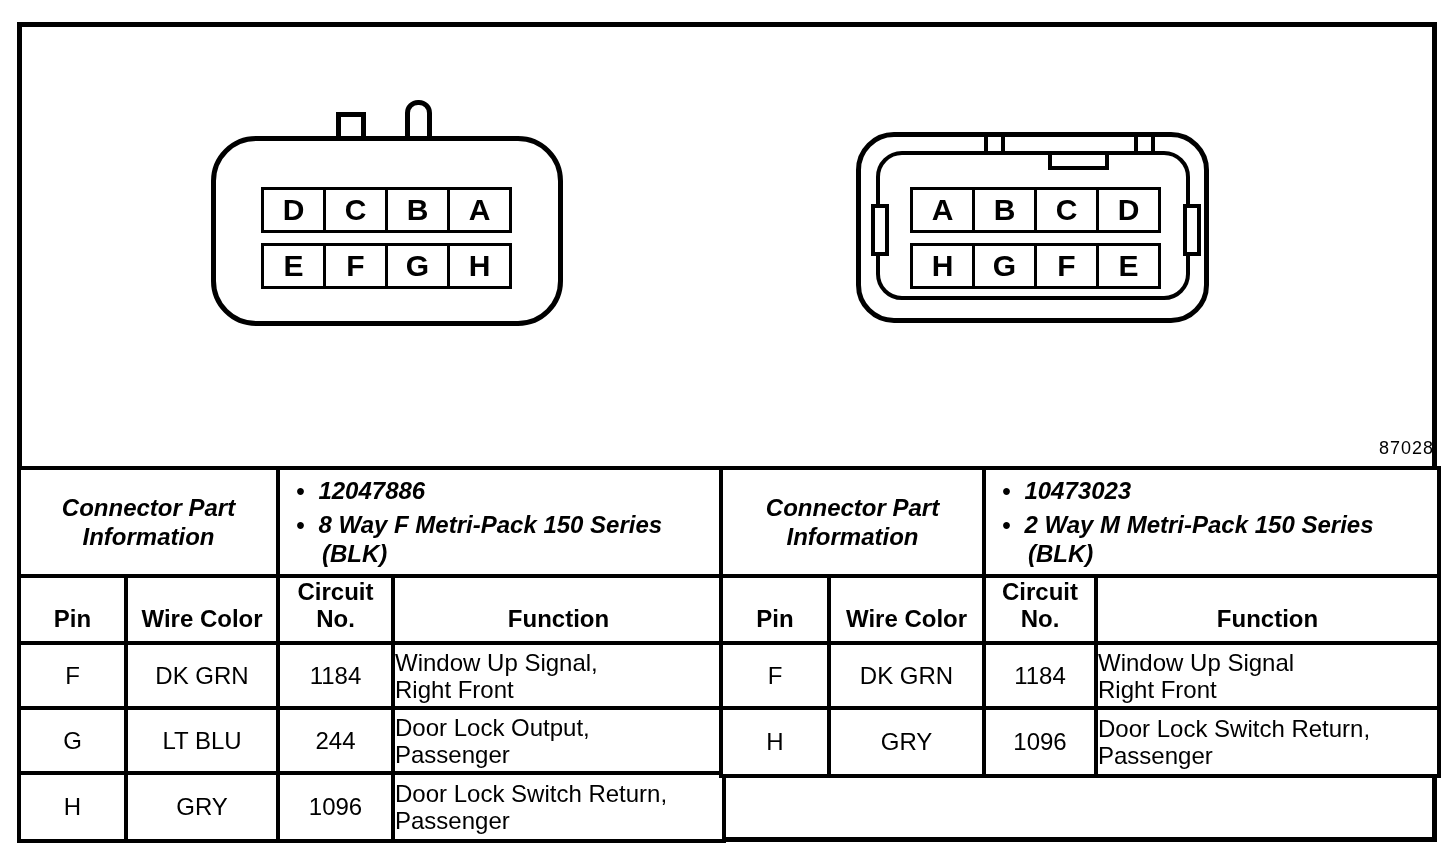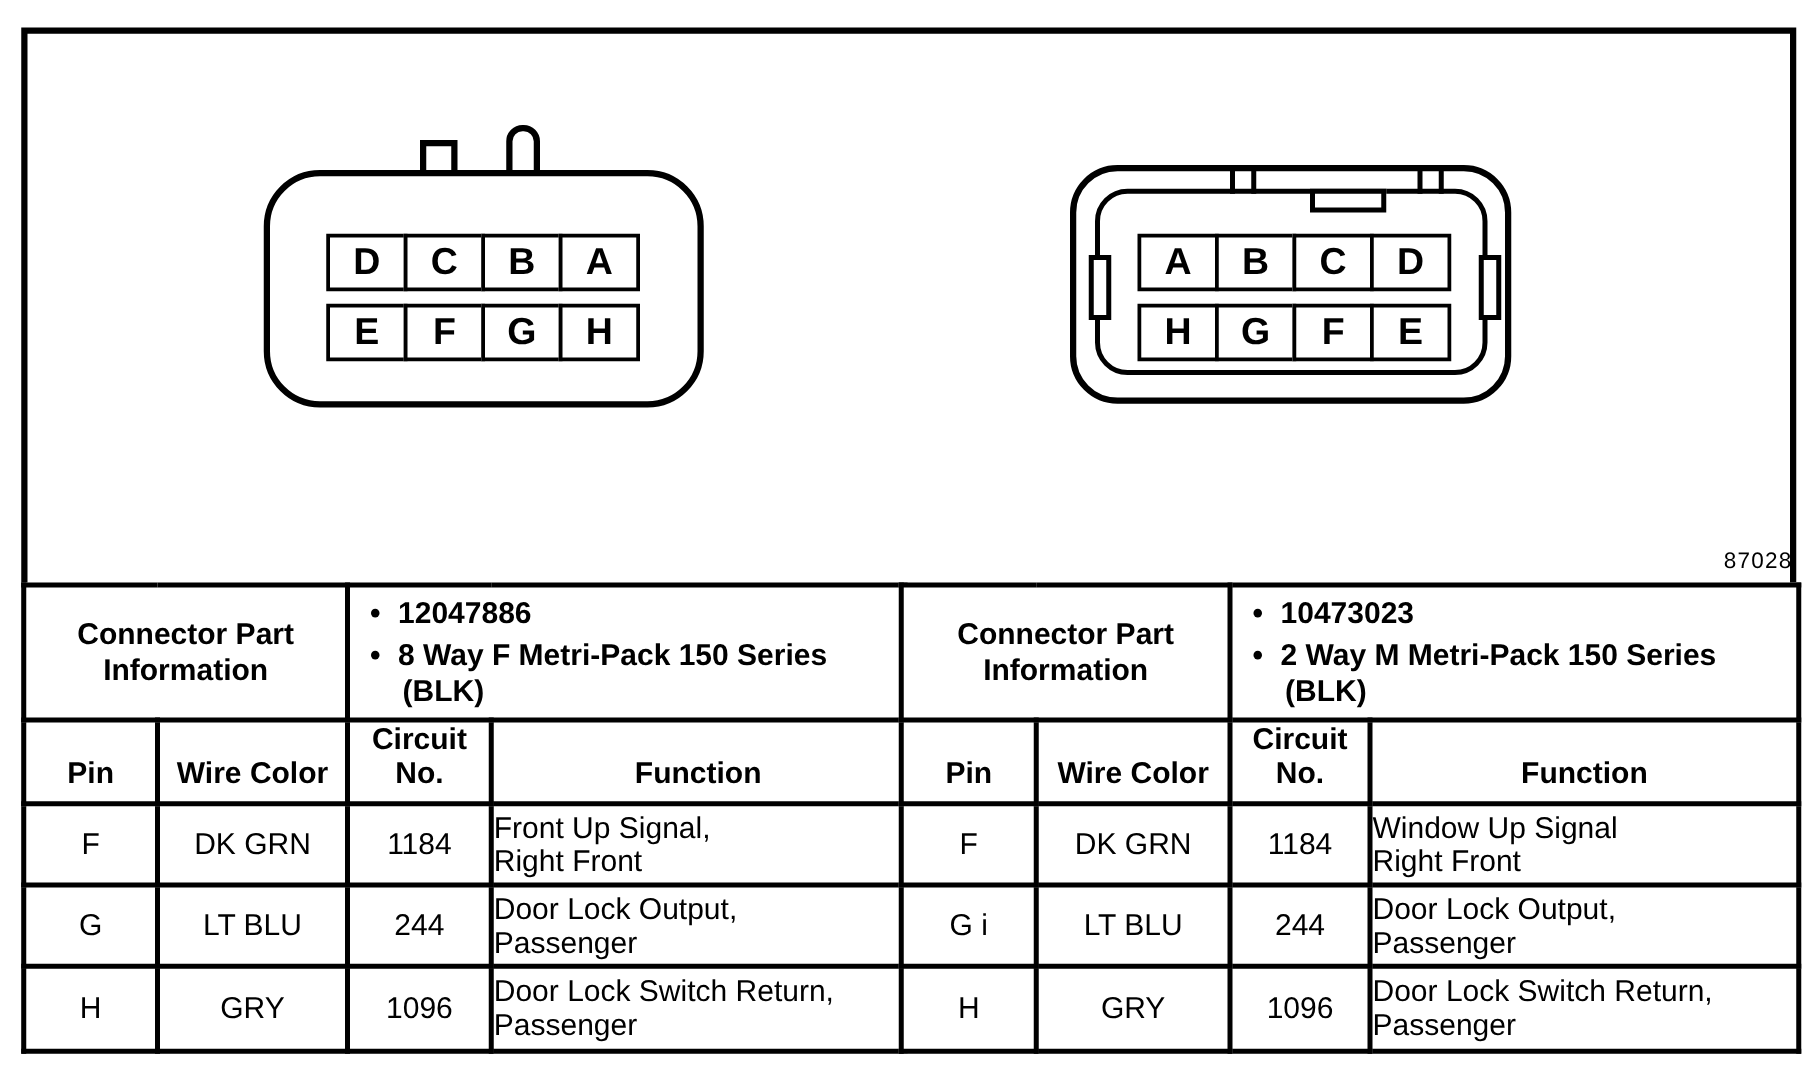--- a/index.html
+++ b/index.html
@@ -48,21 +48,21 @@
               background:#fff; z-index:4; }
   .side-tab-l { left:871px; } .side-tab-r { left:1183px; }
 
   
   .ptable { position:absolute; top:466px; border-collapse:collapse;
             table-layout:fixed; background:#fff; }
   .ptable-left  { left:17px;  width:705px; }
   .ptable-right { left:719px; width:718px; }
   .ptable td, .ptable th { border:4px solid #000; padding:0; font-size:24px;
                            vertical-align:middle; overflow:hidden; }
-  tr.r-info { height:108px; }
+  tr.r-info { height:108px;font-style:italic; }
   tr.r-head { height:64px; }
   tr.r-data { height:65px; }
   tr.r-data-last { height:68px; }
 
   .info-label { font-weight:bold; text-align:center; line-height:29px; padding:0 14px; }
   .info-items ul { list-style:none; margin:0; padding:0 0 0 16px; font-weight:bold; }
   .info-items li { padding-left:26px; text-indent:-26px; line-height:29px;
                    margin:5px 0; max-width:352px; }
   .info-items li::before { content:"\2022"; padding-right:14px; }
 
@@ -145,21 +145,21 @@
         <th>Pin</th>
         <th>Wire Color</th>
         <th>Circuit No.</th>
         <th>Function</th>
       </tr>
       <tr class="r-data">
         <td class="c-center">F</td>
         <td class="c-center">DK GRN</td>
         <td class="c-center">1184</td>
         <td class="c-func">
-          <div>Front Up Signal,</div>
+          <div>Window Up Signal,</div>
           <div>Right Front</div>
         </td>
       </tr>
       <tr class="r-data">
         <td class="c-center">G</td>
         <td class="c-center">LT BLU</td>
         <td class="c-center">244</td>
         <td class="c-func">
           <div>Door Lock Output,</div>
           <div>Passenger</div>
@@ -202,29 +202,20 @@
       </tr>
       <tr class="r-data">
         <td class="c-center">F</td>
         <td class="c-center">DK GRN</td>
         <td class="c-center">1184</td>
         <td class="c-func">
           <div>Window Up Signal</div>
           <div>Right Front</div>
         </td>
       </tr>
-      <tr class="r-data">
-        <td class="c-center">G i</td>
-        <td class="c-center">LT BLU</td>
-        <td class="c-center">244</td>
-        <td class="c-func">
-          <div>Door Lock Output,</div>
-          <div>Passenger</div>
-        </td>
-      </tr>
       <tr class="r-data r-data-last">
         <td class="c-center">H</td>
         <td class="c-center">GRY</td>
         <td class="c-center">1096</td>
         <td class="c-func">
           <div>Door Lock Switch Return,</div>
           <div>Passenger</div>
         </td>
       </tr>
     </tbody>

